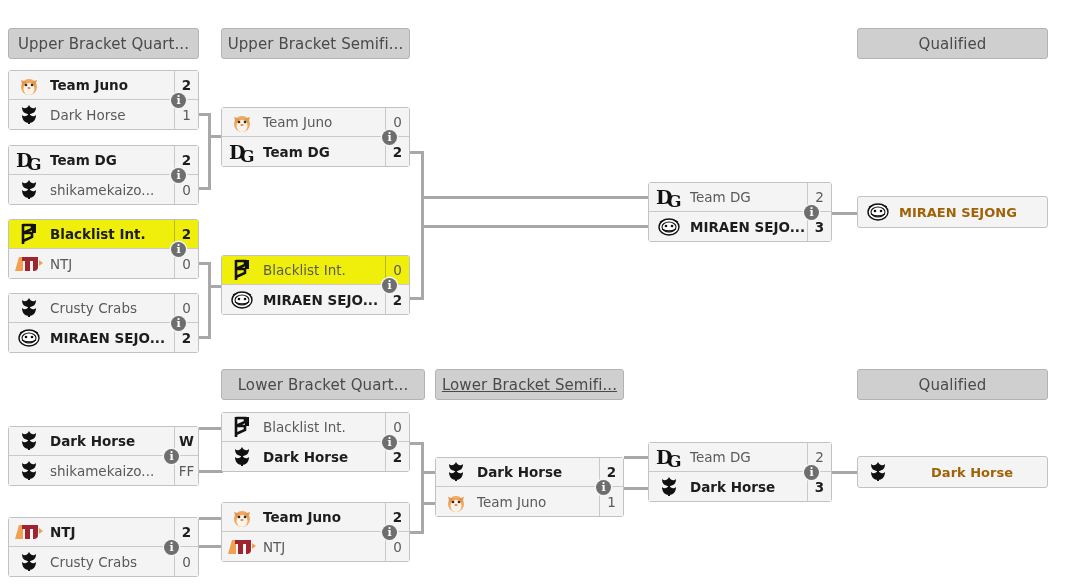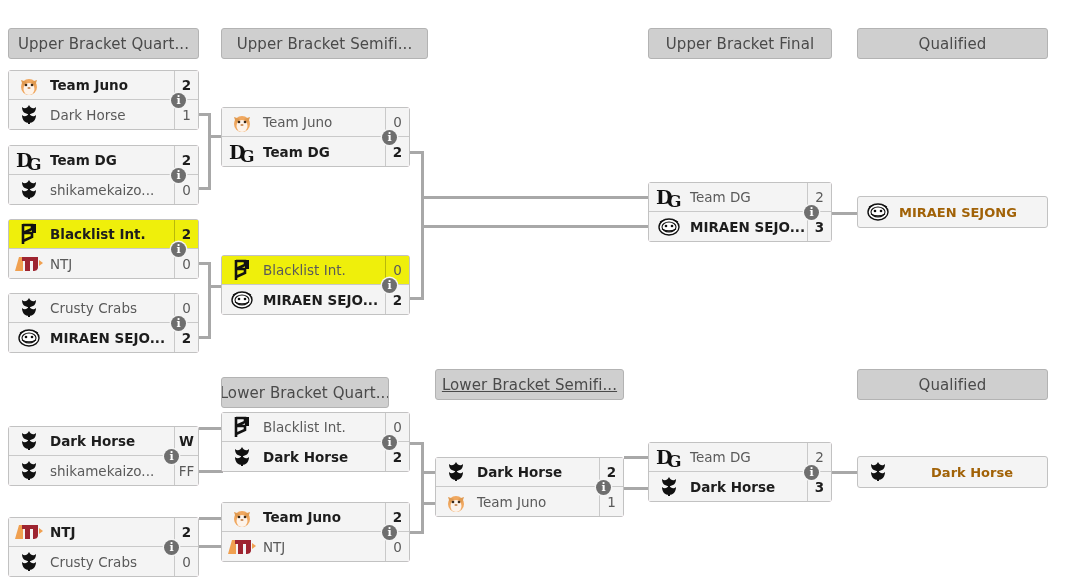--- a/index.html
+++ b/index.html
@@ -151,25 +151,24 @@
   <div class="ln h" style="left:410px;top:531px;width:14px;"></div>
   <div class="ln h" style="left:421px;top:471px;width:15px;"></div>
   <div class="ln h" style="left:421px;top:502px;width:15px;"></div>
 
   <div class="ln h" style="left:624px;top:487px;width:25px;"></div>
   <div class="ln h" style="left:624px;top:456px;width:25px;"></div>
 
   <div class="ln h" style="left:832px;top:471px;width:26px;"></div>
 
   <div class="round-header" style="left:8px;top:28px;width:191px;">Upper Bracket Quart...</div>
-  <div class="round-header" style="left:221px;top:28px;width:207px;">Upper Bracket Semifi...</div>
-  <div class="round-header" style="left:648px;top:28px;width:184px;">Upper Bracket Final</div>
+  <div class="round-header" style="left:221px;top:28px;width:189px;">Upper Bracket Semifi...</div>
   <div class="round-header" style="left:857px;top:28px;width:191px;">Qualified</div>
 
-  <div class="round-header" style="left:221px;top:377px;width:168px;text-align:right;">Lower Bracket Quart...</div>
+  <div class="round-header" style="left:221px;top:369px;width:204px;text-align:right;">Lower Bracket Quart...</div>
   <div class="round-header" style="left:435px;top:369px;width:189px;text-decoration:underline;">Lower Bracket Semifi...</div>
   <div class="round-header" style="left:857px;top:369px;width:191px;">Qualified</div>
 
   <div class="match" style="left:8px;top:70px;width:191px;">
     <div class="team-row top">
       <span class="logo">
           <svg width="26" height="24" viewBox="0 0 26 24">
             <ellipse cx="13" cy="14" rx="8" ry="8" fill="#f0a860"></ellipse>
             <ellipse cx="13" cy="16" rx="5.5" ry="6" fill="#fdf3ea"></ellipse>
             <path d="M5 7 L7 13 L11 9 Z" fill="#e09a50"></path>

